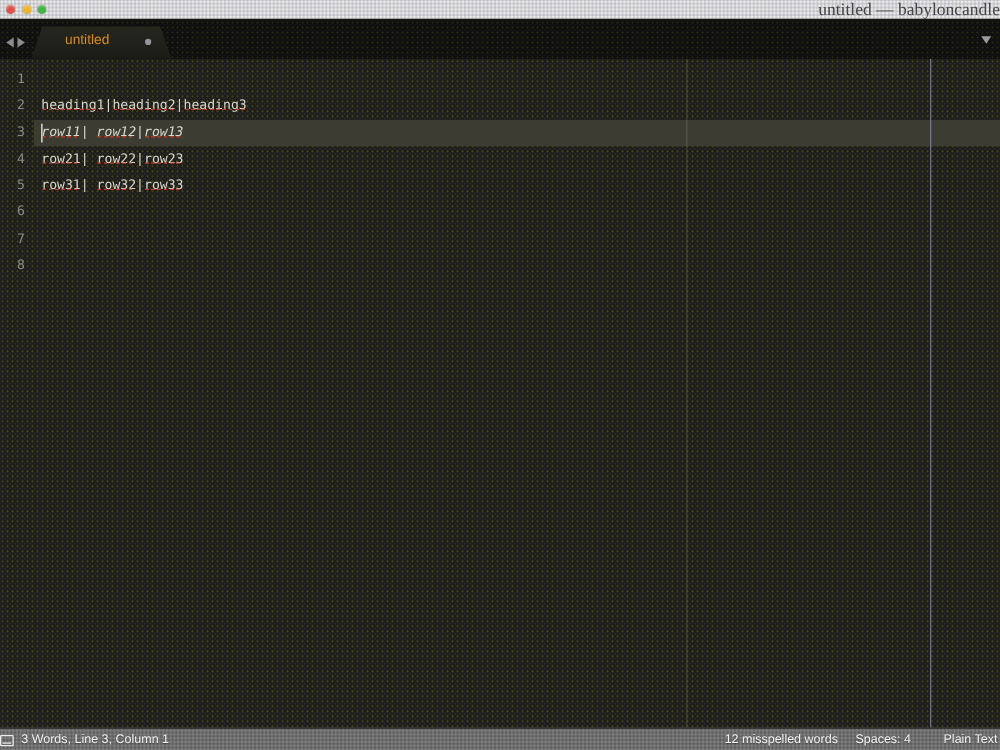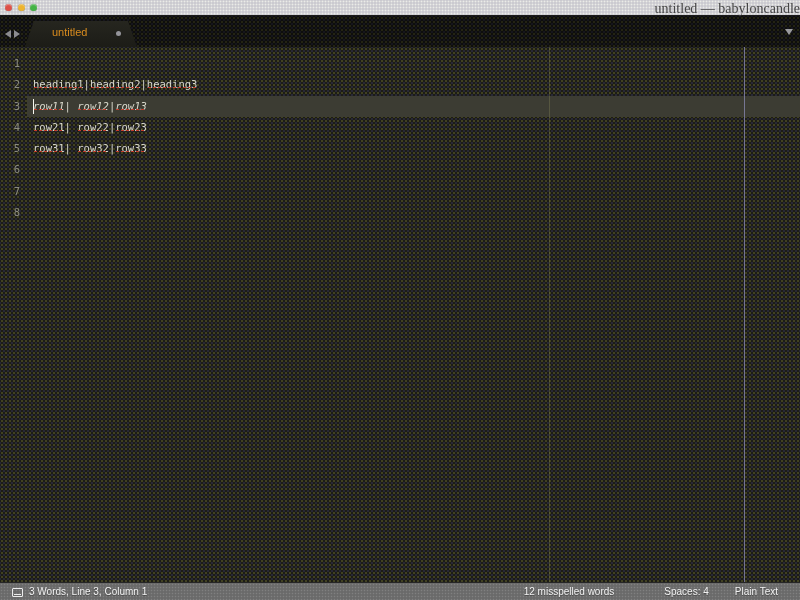--- a/index.html
+++ b/index.html
@@ -73,29 +73,29 @@
   
   .statusbar{position:relative;height:18px;box-sizing:border-box;
     border-top:1px solid #262626;
     background-color:var(--status-bg);
     background-image:
       radial-gradient(circle, rgba(255,255,255,.12) .6px, transparent 1px),
       radial-gradient(circle, rgba(0,0,0,.14) .6px, transparent 1px);
     background-size:3px 3px,3px 3px;background-position:0 0,1.5px 1.5px;
     display:flex;align-items:center;font-size:10px;color:var(--status-text);
     text-shadow:0 1px 1px rgba(0,0,0,.35);}
-  .status-left{display:flex;align-items:flex-end;gap:6px;padding-left:12px;}
+  .status-left{display:flex;align-items:flex-end;gap:6px;padding-left:0;}
   .mode-icon{position:relative;width:11px;height:9px;border:1px solid #ececec;
     border-radius:1px;display:inline-block;box-sizing:border-box;}
   .mode-icon::after{content:"";position:absolute;left:1px;right:1px;bottom:1px;height:1px;
     background:#ececec;}
-  .status-right{margin-left:auto;display:flex;align-items:center;padding-right:22px;}
+  .status-right{margin-left:auto;display:flex;align-items:center;padding-right:2px;}
   .status-item{white-space:nowrap;}
   .status-item.misspelled{margin-right:14px;}
-  .status-item.indent{margin-right:26px;cursor:pointer;margin-left:36px;}
+  .status-item.indent{margin-right:26px;cursor:pointer;}
   .status-item.syntax{cursor:pointer;}
 </style>
 </head>
 <body>
 
 <div class="window">
 
   <div class="titlebar">
     <div class="lights">
       <span class="light red"></span>

